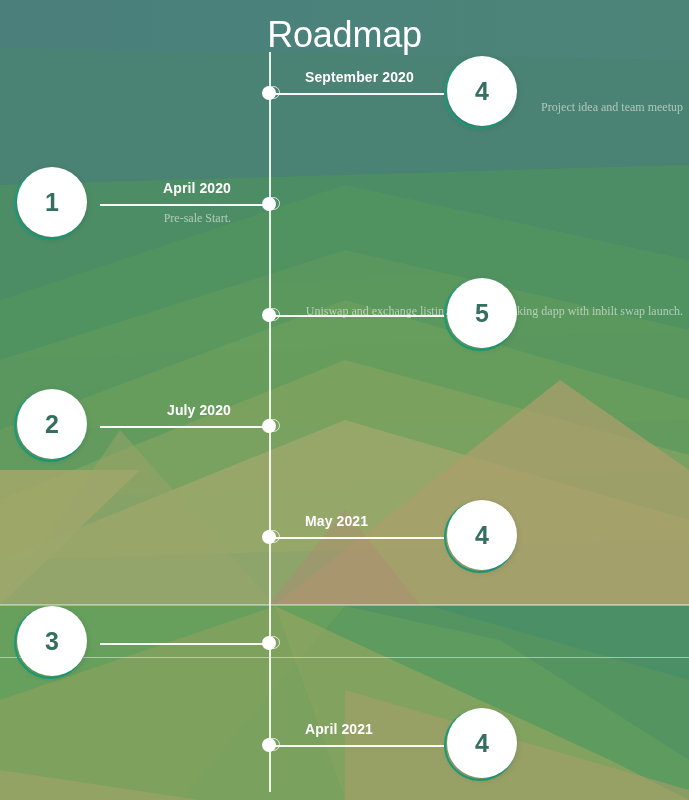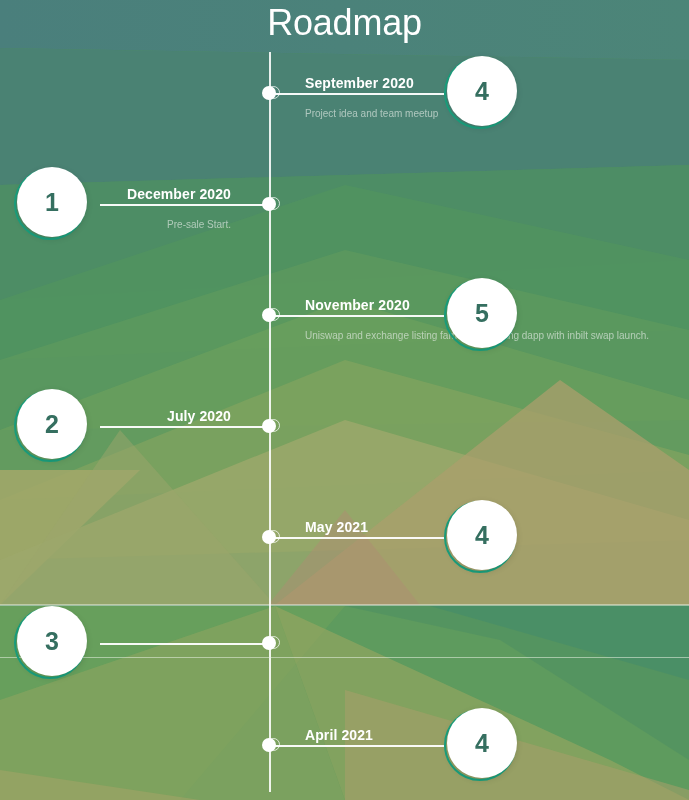--- a/index.html
+++ b/index.html
@@ -42,21 +42,21 @@
     top: 0; left: 0;
     width: 689px;
     height: 52px;
     z-index: 5;
     display: flex;
     align-items: flex-start;
     justify-content: center;
     pointer-events: none;
   }
   .page-title {
-    margin: 0;
+    margin: 12px;
     padding-top: 0px;
     color: #ffffff;
     font-size: 36px;
     font-weight: 400;
     letter-spacing: -0.2px;
     line-height: 46px;
     font-family: "Liberation Sans", sans-serif;
   }
 
   
@@ -169,21 +169,21 @@
     color: #356f60;
     font-size: 25px;
     font-weight: 700;
     line-height: 1;
     font-family: "Liberation Sans", sans-serif;
   }
 
   
   .ms-text {
     position: absolute;
-    top: 26px;
+    top: 20px;
     z-index: 4;
   }
   .milestone.side-right .ms-text {
     left: 305px;
     width: 378px;
     text-align: left;
   }
   .milestone.side-left .ms-text {
     left: 6px;
     width: 225px;
@@ -194,24 +194,25 @@
     color: #ffffff;
     font-size: 14px;
     font-weight: 700;
     line-height: 18px;
     letter-spacing: 0.1px;
     font-family: "Liberation Sans", sans-serif;
   }
   .ms-desc {
     margin: 14px 0 0 0;
     color: rgba(236,240,236,0.62);
-    font-size: 10px;
+    font-size: 12px;
     font-weight: 400;
     line-height: 15px;
-    font-family: Liberation Sans, sans-serif;
+    font-family: Liberation Serif, serif;
+    text-align: right;
   }
 
   .section-divider {
     position: absolute;
     left: 0;
     top: 605px;
     width: 689px;
     height: 1px;
     background: rgba(232,240,226,0.55);
     z-index: 3;
@@ -301,38 +302,37 @@
           <div class="badge-ring"></div>
           <div class="badge-face">
             <span class="badge-number">1</span>
           </div>
         </div>
         <div class="node-dot">
           <div class="dot-ring"></div>
           <div class="dot-core"></div>
         </div>
         <div class="ms-text">
-          <p class="ms-date">December 2020</p>
+          <p class="ms-date">April 2020</p>
           <p class="ms-desc">Pre-sale Start.</p>
         </div>
       </div>
       <div class="milestone side-right" style="top: 218px;">
         <div class="connector"></div>
         <div class="badge">
           <div class="badge-ring"></div>
           <div class="badge-face">
             <span class="badge-number">5</span>
           </div>
         </div>
         <div class="node-dot">
           <div class="dot-ring"></div>
           <div class="dot-core"></div>
         </div>
         <div class="ms-text">
-          <p class="ms-date">November 2020</p>
           <p class="ms-desc">Uniswap and exchange listing farms and staking dapp with inbilt swap launch.</p>
         </div>
       </div>
       <div class="milestone side-left" style="top: 329px;">
         <div class="connector"></div>
         <div class="badge">
           <div class="badge-ring"></div>
           <div class="badge-face">
             <span class="badge-number">2</span>
           </div>

